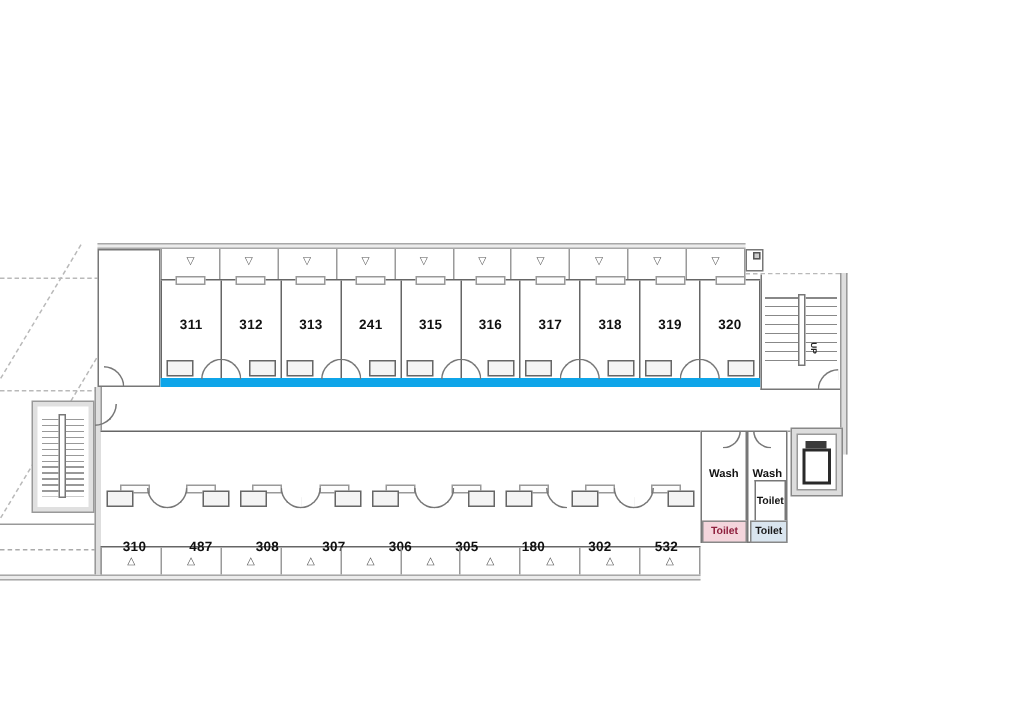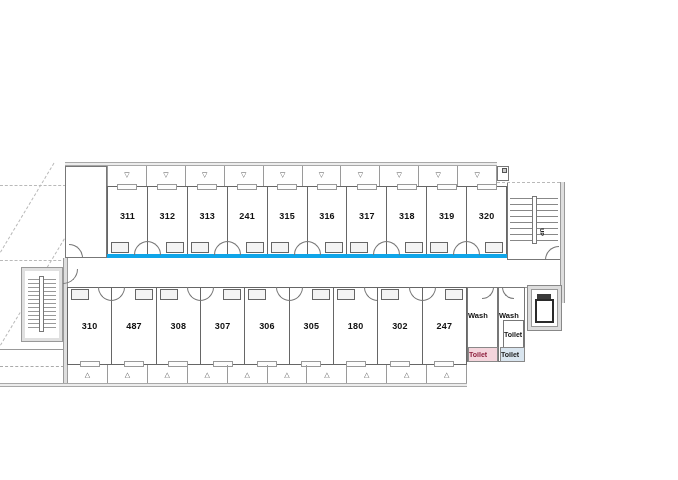--- a/index.html
+++ b/index.html
@@ -17,22 +17,22 @@
   
   .balcony{position:absolute;display:flex;}
   .bbay{flex:1;position:relative;border-right:1px solid #9a9a9a;}
   .bbay:first-child{border-left:1px solid #9a9a9a;}
   .tri{position:absolute;left:0;right:0;text-align:center;font-size:7px;line-height:7px;color:#555;}
   .balcony.top .tri{top:5px;}
   .balcony.bot .tri{top:6px;}
 
   
   .roomrow{position:absolute;display:flex;background:#fff;}
-  .roomrow.top{border-top:1px solid #666;border-bottom:4px solid #0ea5e9;text-decoration:underline;}
-  .roomrow.bot{border-top:1px solid #666;border-bottom:1px solid #666;}
+  .roomrow.top{border-top:1px solid #666;border-bottom:6px solid #0ea5e9;text-decoration:underline;}
+  .roomrow.bot{border-top:1px solid #666;border-bottom:1px solid #666;align-items:center;}
   .room{flex:1;position:relative;border-left:1px solid #666;}
   .room:last-child{border-right:1px solid #666;}
   .num{position:absolute;left:0;right:0;text-align:center;font-weight:bold;font-size:9px;letter-spacing:0.2px;}
   .room.t .num{top:24px;}
   .room.b .num{top:33px;}
 
   
   .room.t::before{content:"";position:absolute;top:-3px;left:50%;transform:translateX(-50%);
                   width:18px;height:4px;border:1px solid #999;background:#fdfdfd;}
   .room.b::before{content:"";position:absolute;bottom:-3px;left:50%;transform:translateX(-50%);
@@ -47,21 +47,21 @@
   
   .arc{position:absolute;width:14px;height:14px;}
   .t.d-r .arc{right:-1px;bottom:-1px;border-left:1px solid #777;border-top:1px solid #777;border-top-left-radius:100%;}
   .t.d-l .arc{left:-1px;bottom:-1px;border-right:1px solid #777;border-top:1px solid #777;border-top-right-radius:100%;}
   .b.d-r .arc{right:-1px;top:-1px;border-left:1px solid #777;border-bottom:1px solid #777;border-bottom-left-radius:100%;}
   .b.d-l .arc{left:-1px;top:-1px;border-right:1px solid #777;border-bottom:1px solid #777;border-bottom-right-radius:100%;}
   .arc.free{position:absolute;}
 
   
   .box{position:absolute;border:1px solid #777;background:#fff;}
-  .lbl{position:absolute;left:0;right:0;text-align:left;font-weight:bold;font-size:7.5px;white-space:nowrap;}
+  .lbl{position:absolute;left:0;right:0;text-align:center;font-weight:bold;font-size:7.5px;white-space:nowrap;}
 
   
   .rstair{position:absolute;left:507px;top:183px;width:53px;height:77px;
           border-left:1px solid #777;border-bottom:1px solid #777;background:#fff;}
   .flight{position:absolute;background:repeating-linear-gradient(to bottom,#888 0,#888 1px,transparent 1px,transparent 6px);}
   .newel{position:absolute;border:1px solid #777;background:#fff;}
   .uplabel{position:absolute;font-size:5.5px;font-weight:bold;transform:rotate(90deg);color:#222;}
 
   .lstair{position:absolute;left:25px;top:271px;width:34px;height:67px;background:#fff;
           box-shadow:0 0 0 3px #e0e0e0,0 0 0 4px #999;}
@@ -222,21 +222,21 @@
       </div>
     <div class="room b d-r">
         <span class="num">180</span>
         <i class="arc"></i>
       </div>
     <div class="room b d-r">
         <span class="num">302</span>
         <i class="arc"></i>
       </div>
     <div class="room b d-l">
-        <span class="num">247</span>
+        <span class="num">532</span>
         <i class="arc"></i>
       </div>
   </div>
 
   <div class="box" style="left:467px;top:287px;width:31px;height:75px;">
     <span class="lbl" style="top:23px;">Wash</span>
     <i class="arc free" style="right:3px;top:-1px;width:12px;height:12px;border-right:1px solid #777;border-bottom:1px solid #777;border-bottom-right-radius:100%;"></i>
   </div>
   <div class="box" style="left:498px;top:287px;width:27px;height:75px;">
     <span class="lbl" style="top:23px;">Wash</span>

